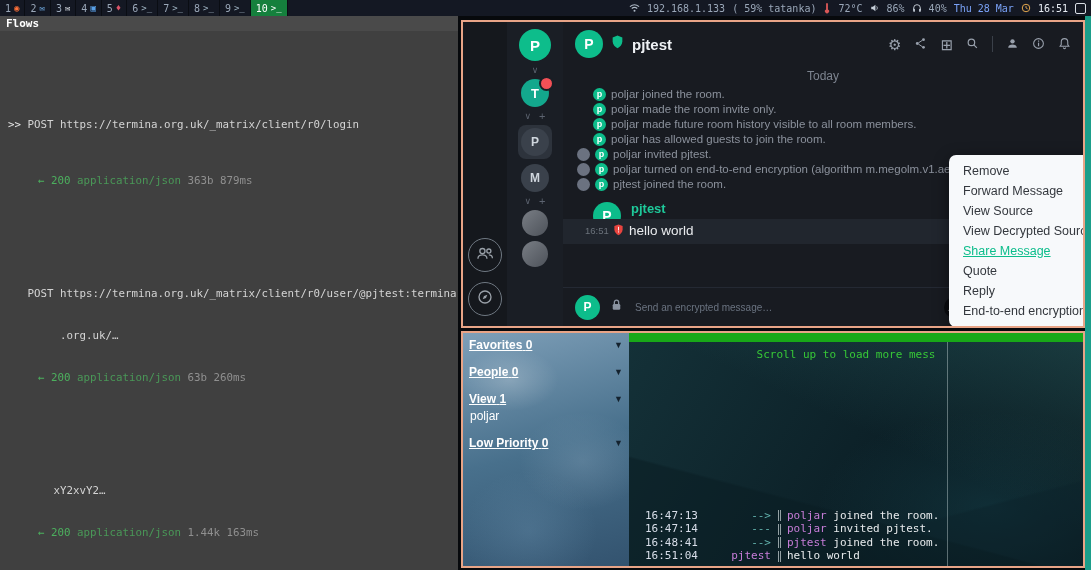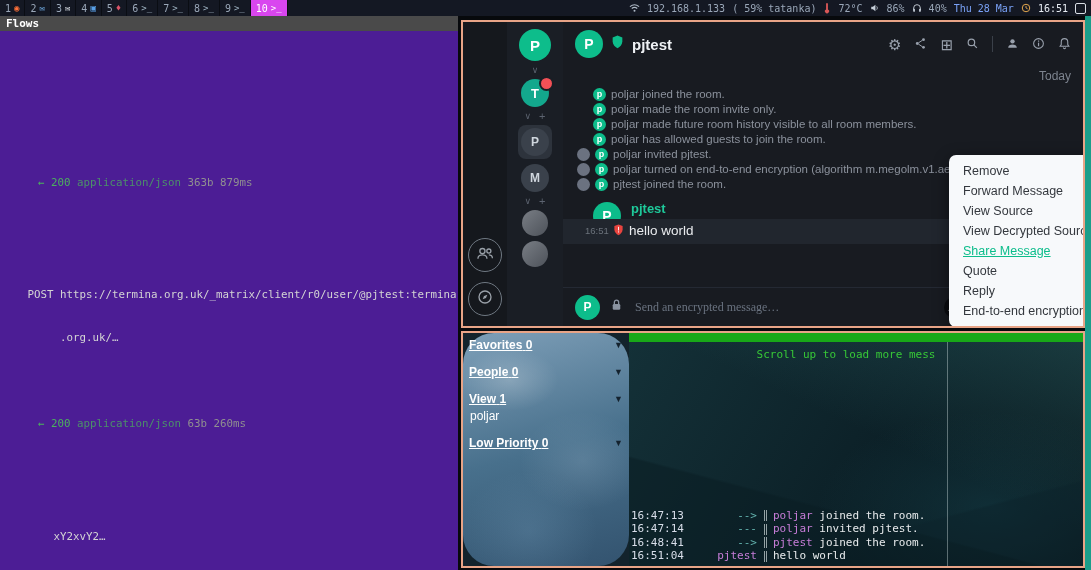--- a/index.html
+++ b/index.html
@@ -5,40 +5,40 @@
   html,body{margin:0;padding:0;}
   body{width:1091px;height:570px;position:relative;overflow:hidden;background:#07090c;
        font-family:"Liberation Sans",sans-serif;}
 
   
   .topbar{position:absolute;left:0;top:0;width:1091px;height:16px;background:#141823;
           display:flex;align-items:center;font:10px "DejaVu Sans Mono",monospace;color:#9aa7b8;}
   .ws-list{display:flex;height:16px;}
   .ws{display:flex;align-items:center;gap:3px;padding:0 5px;height:16px;border-right:1px solid #0a0d13;cursor:default;}
   .ws .ico{font-size:9px;}
-  .ws.active{background:#d946ef;color:#fff;}
+  .ws.active{background:#15803d;color:#fff;}
   .ws.active .ico{color:#fff !important;}
   .c-ff .ico{color:#ff7139}.c-mail .ico{color:#6ea8e0}.c-mailw .ico{color:#d9dee5}
   .c-files .ico{color:#58a0e8}.c-media .ico{color:#d95468}.c-term .ico{color:#9fb3c2}
   .status{margin-left:auto;display:flex;align-items:center;gap:7px;padding-right:5px;}
   .status svg{display:block;}
   .st-date{color:#7aa2f7;}
   .st-time{color:#e8edf4;}
   .tray-sq{width:9px;height:9px;border:1.5px solid #d9dee5;border-radius:2px;}
 
   
-  .mitm{position:absolute;left:0;top:16px;width:458px;height:554px;background:#4c1d95;overflow:hidden;}
+  .mitm{position:absolute;left:0;top:16px;width:458px;height:554px;background:#404040;overflow:hidden;}
   .mitm-title{height:15px;background:#4a4a4a;color:#fff;font:bold 11px "DejaVu Sans Mono",monospace;
               display:flex;align-items:center;padding-left:6px;}
   .flows{padding:2px 0 0 8px;font:10.8px/14.1px "DejaVu Sans Mono",monospace;color:#d4d4d4;white-space:pre;}
   .fline{white-space:pre;}
   .fmark{color:#e8e8e8;}
   .fmethod,.furl{color:#d4d4d4;}
   .fwrap:empty{display:none;}
-  .fresp{padding-left:30px;margin-top:44px;}
+  .fresp{padding-left:30px;}
   .fcode{color:#4cb05e;}
   .fct{color:#4cb05e;opacity:.78;}
   .fmeta{color:#909090;}
 
   
   .element{position:absolute;left:461px;top:20px;width:624px;height:308px;box-sizing:border-box;
            border:2px solid #e8a487;background:#181b21;display:flex;overflow:hidden;}
   .railA{width:44px;background:#15181d;display:flex;flex-direction:column;align-items:center;
          justify-content:flex-end;gap:10px;padding-bottom:10px;}
   .circle-btn{width:32px;height:32px;border-radius:50%;border:1.5px solid #6f7882;display:flex;
@@ -58,21 +58,21 @@
 
   .emain{flex:1;display:flex;flex-direction:column;position:relative;min-width:0;}
   .ehead{height:44px;display:flex;align-items:center;gap:8px;padding:0 12px;flex:none;}
   .eh-avatar{width:28px;height:28px;background:#0dbd8b;font-size:14px;}
   .eh-title{color:#eef1f4;font-weight:bold;font-size:15px;}
   .eh-icons{margin-left:auto;display:flex;align-items:center;gap:13px;color:#99a1ad;font-size:15px;}
   .eh-icons .uicon{cursor:pointer;line-height:1;}
   .vdiv{width:1px;height:16px;background:#3a4049;}
 
   .etl{flex:1;padding:0 12px;overflow:hidden;position:relative;}
-  .today{text-align:right;color:#7d848f;font-size:12px;margin:3px 0 5px;}
+  .today{text-align:center;color:#7d848f;font-size:12px;margin:3px 0 5px;}
   .ev{display:flex;align-items:center;gap:5px;margin:1.5px 0 1.5px 18px;color:#8b919c;
       font-size:11.5px;line-height:13.5px;}
   .ev .extra{width:13px;height:13px;border-radius:50%;background:#6b7280;display:none;flex:none;}
   .ev.has-extra{margin-left:2px;}
   .ev.has-extra .extra{display:block;}
   .ev .mini{width:13px;height:13px;border-radius:50%;background:#0dbd8b;color:#fff;font-size:9px;
             display:flex;align-items:center;justify-content:center;flex:none;font-weight:bold;}
 
   .msg-group{margin-top:9px;position:relative;}
   .msg-avatar{position:absolute;left:18px;top:1px;width:28px;height:28px;background:#0dbd8b;font-size:14px;}
@@ -86,54 +86,54 @@
         display:flex;align-items:center;justify-content:center;font-size:11px;cursor:pointer;}
 
   .ctx{position:absolute;right:-34px;top:133px;width:168px;background:#f7f9fb;border-radius:7px;
        box-shadow:0 4px 16px rgba(0,0,0,.45);padding:6px 0;z-index:6;}
   .ctx-item{font-size:12.5px;color:#34383e;padding:3px 14px;white-space:nowrap;cursor:pointer;}
   .ctx-item.highlight{color:#0dbd8b;text-decoration:underline;}
 
   .composer{height:38px;flex:none;display:flex;align-items:center;gap:10px;padding:0 12px;
             border-top:1px solid #242933;}
   .comp-avatar{width:25px;height:25px;background:#0dbd8b;font-size:12px;flex:none;}
-  .comp-input{flex:1;background:transparent;border:none;outline:none;color:#c7ccd4;font-size:12px;
-              font-family:Liberation Serif, serif;min-width:0;}
+  .comp-input{flex:1;background:transparent;border:none;outline:none;color:#c7ccd4;font-size:10px;
+              font-family:Liberation Sans, sans-serif;min-width:0;}
   .comp-input::placeholder{color:#6a7380;}
   .aa-circle{width:21px;height:21px;border-radius:50%;background:#0a0c10;color:#e7e9ec;font-size:10px;
              display:flex;align-items:center;justify-content:center;margin-right:106px;flex:none;cursor:pointer;}
 
   
   .quat{position:absolute;left:461px;top:331px;width:624px;height:237px;box-sizing:border-box;
         border:2px solid #e8a487;display:flex;overflow:hidden;background:#13232c;}
   .qlist{width:166px;flex:none;position:relative;color:#fff;padding:5px 6px;box-sizing:border-box;
          background:
            radial-gradient(70px 45px at 28% 20%, rgba(255,255,255,.22), transparent 70%),
            radial-gradient(90px 70px at 72% 55%, rgba(190,210,228,.18), transparent 70%),
            radial-gradient(90px 80px at 40% 85%, rgba(120,160,190,.25), transparent 75%),
-           linear-gradient(165deg,#7e9fb8,#48708c 50%,#33536f); border-radius: 31px;}
+           linear-gradient(165deg,#7e9fb8,#48708c 50%,#33536f);}
   .qsec{margin-bottom:13px;}
   .qsec-h{display:flex;align-items:center;font-weight:bold;font-size:12px;cursor:pointer;}
   .qsec-text{text-decoration:underline;}
   .qsec-arrow{margin-left:auto;color:#14222e;font-size:9px;}
   .qroom{font-size:12px;font-weight:normal;margin:3px 0 0 1px;cursor:pointer;}
   .qroom:empty{display:none;}
 
   .qchat{flex:1;position:relative;font:11px/13.6px "DejaVu Sans Mono",monospace;color:#dde3e6;
          background:
            linear-gradient(205deg, rgba(46,102,104,.45), rgba(0,0,0,0) 45%),
            radial-gradient(220px 120px at 80% 75%, rgba(20,60,70,.6), transparent 80%),
            linear-gradient(120deg,#143138,#0c2027 55%,#081419);overflow:hidden;}
   .qmountain{position:absolute;left:0;right:0;bottom:0;height:120px;opacity:.5;
              background:linear-gradient(to top right, #0a1d23 0%, #0a1d23 45%, transparent 46%),
                         linear-gradient(to top left, #0d242c 0%, #0d242c 35%, transparent 36%);}
   .qbar{height:9px;background:#18a818;}
   .qhint{position:absolute;top:15px;left:0;right:20px;text-align:center;color:#37c837;}
   .qvline{position:absolute;left:318px;top:9px;bottom:0;width:1px;background:rgba(225,238,238,.38);}
-  .qtimeline{position:absolute;left:2px;bottom:3px;right:140px;}
+  .qtimeline{position:absolute;left:16px;bottom:3px;right:140px;}
   .qrow{display:flex;align-items:center;white-space:pre;}
   .qtime{width:76px;color:#d8dee9;flex:none;}
   .qsender{width:50px;text-align:right;flex:none;}
   .c-arrow{color:#63b3ae;}
   .c-nick{color:#c77dd8;}
   .tsep{width:0;border-left:3px double rgba(222,232,232,.65);height:11px;margin:0 6px 0 7px;flex:none;}
   .qname{color:#c77dd8;}
   .qtext{color:#e7eaec;}
 
   .edge-strip{position:absolute;left:1085px;top:16px;width:6px;height:554px;background:#1b9e8a;}
@@ -236,20 +236,21 @@
     <span class="tray-sq"></span>
   </div>
 </div>
 
 <div class="mitm">
   <div class="mitm-title">Flows</div>
   <div class="flows">
     
   
       <div class="flow">
+        <div class="fline"><span class="fmark">&gt;&gt; </span><span class="fmethod">POST </span><span class="furl">https://termina.org.uk/_matrix/client/r0/login</span></div>
         
         <div class="fline fresp"><span class="fcode">← 200 </span><span class="fct">application/json </span><span class="fmeta">363b 879ms</span></div>
       </div>
     
       <div class="flow">
         <div class="fline"><span class="fmark">   </span><span class="fmethod">POST </span><span class="furl">https://termina.org.uk/_matrix/client/r0/user/@pjtest:termina</span></div>
         <div class="fline fwrap">        .org.uk/…</div>
         <div class="fline fresp"><span class="fcode">← 200 </span><span class="fct">application/json </span><span class="fmeta">63b 260ms</span></div>
       </div>
     

